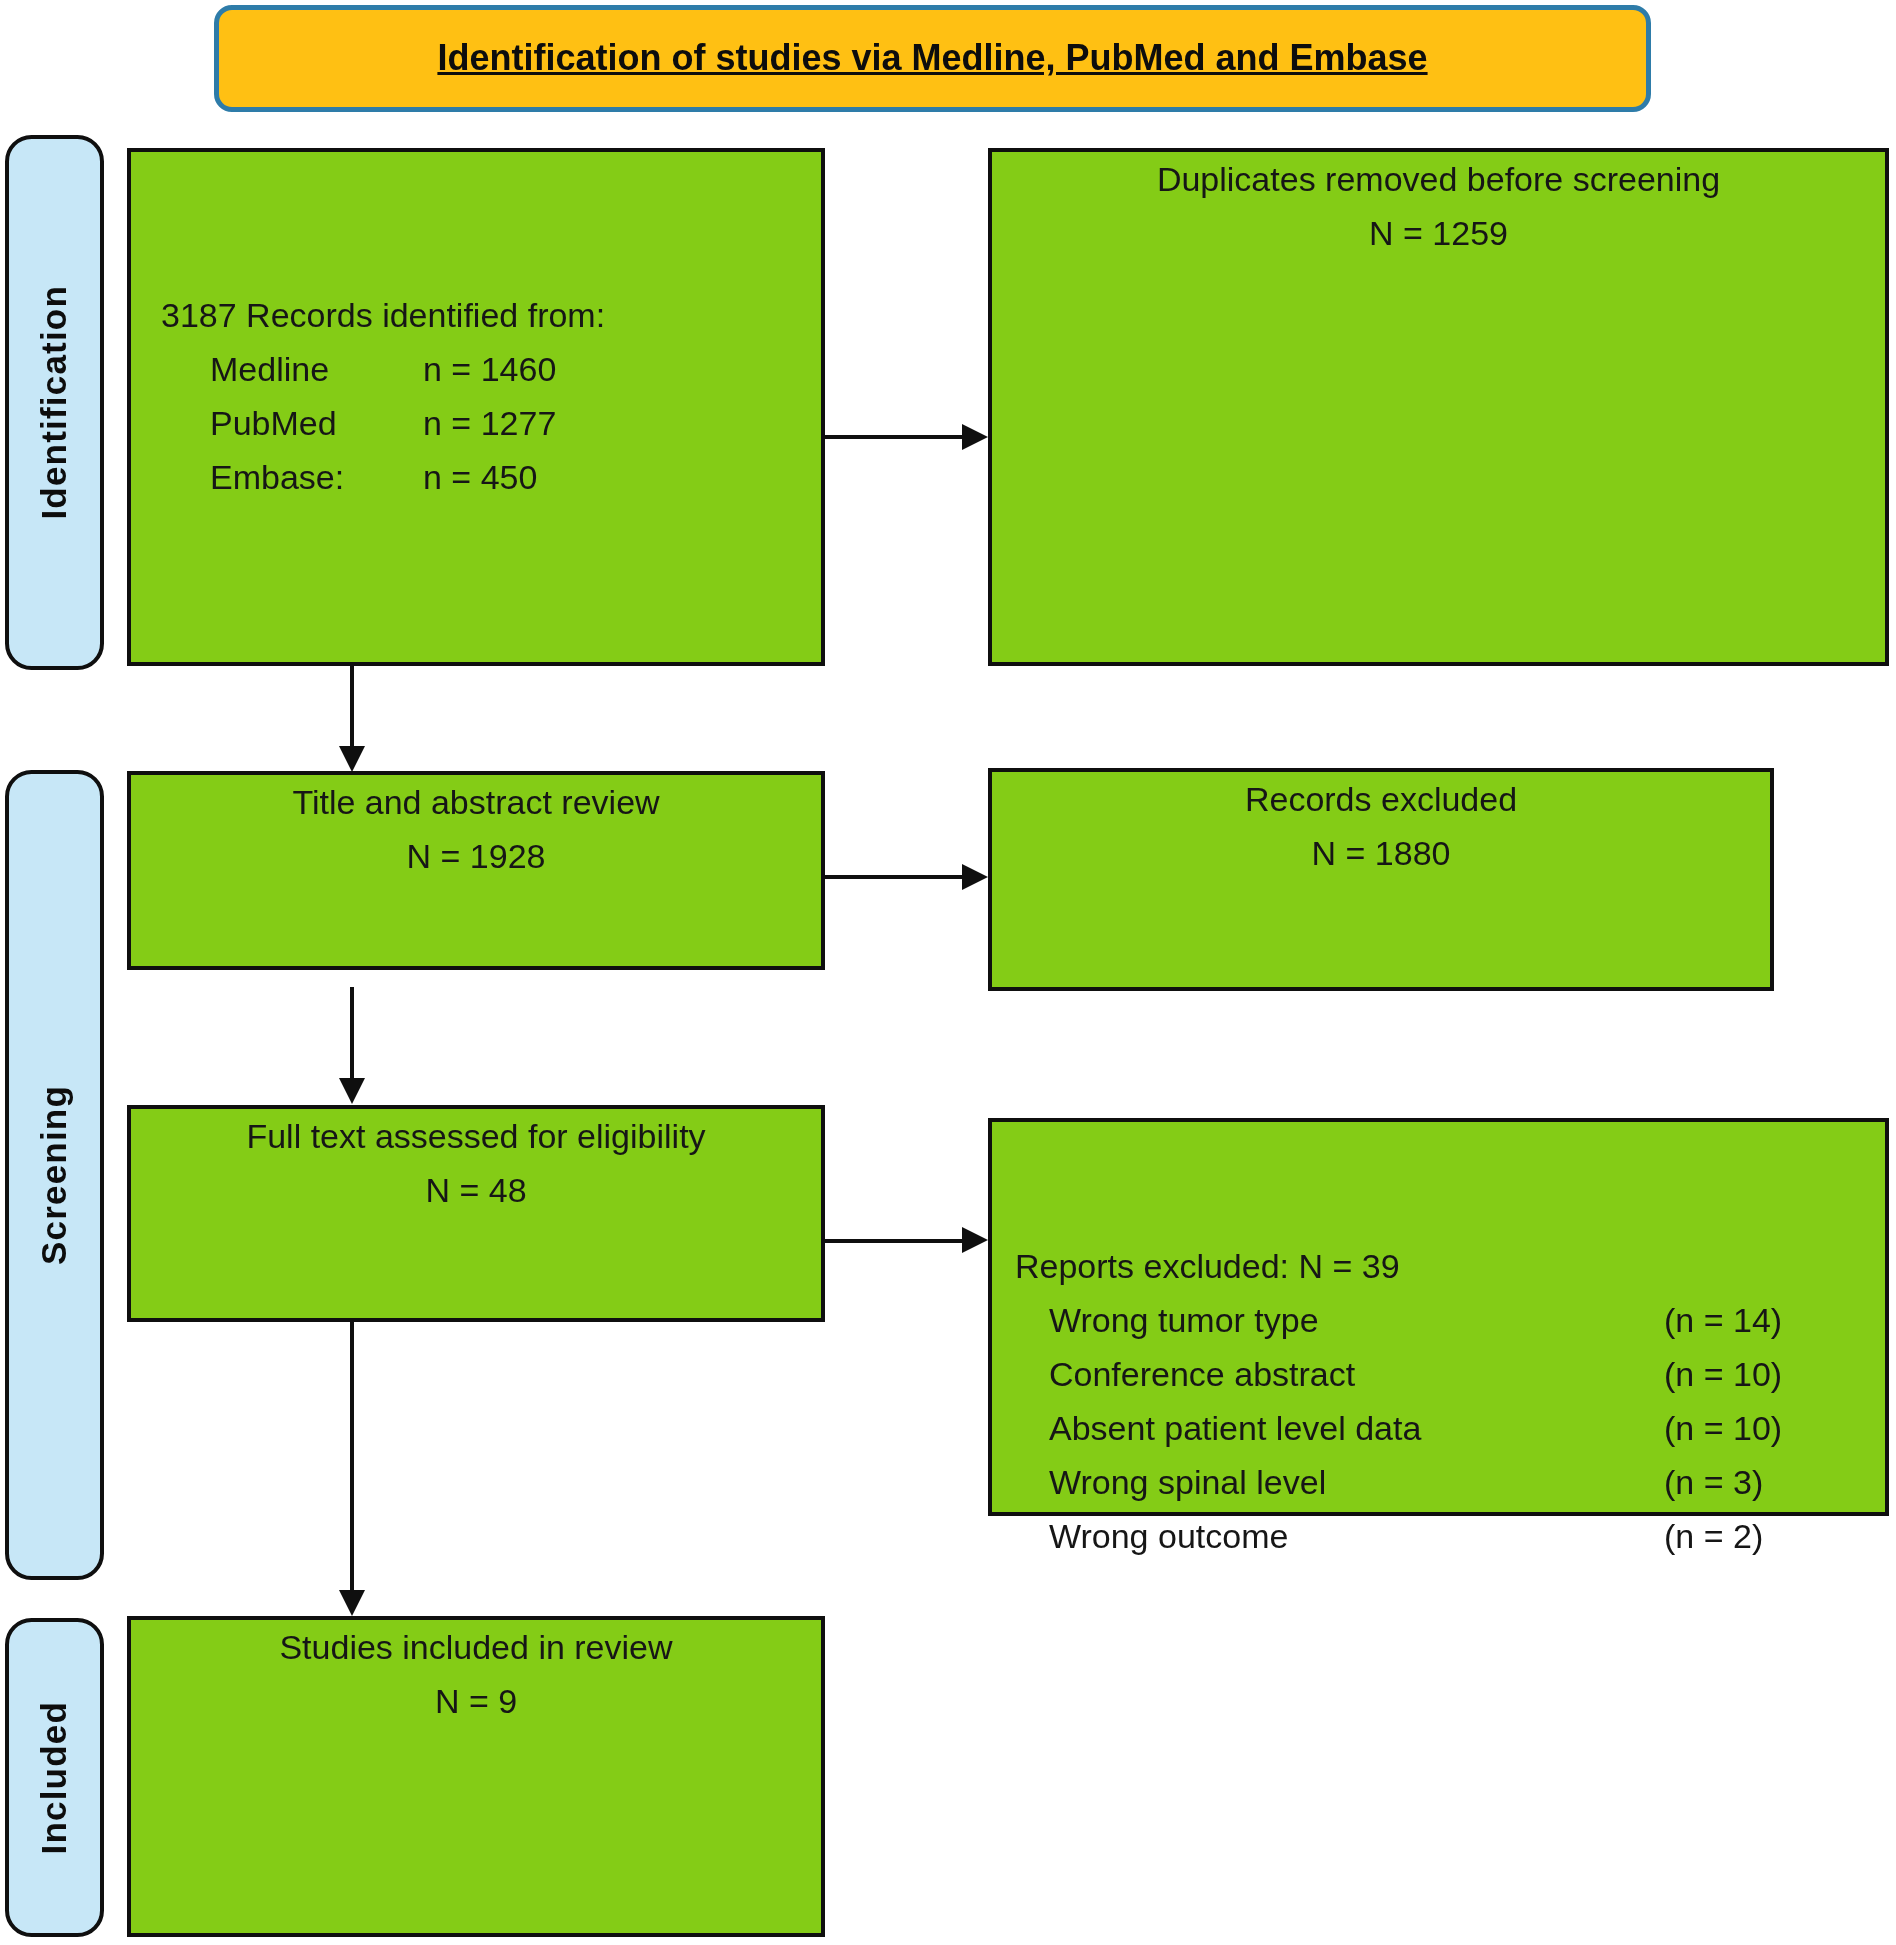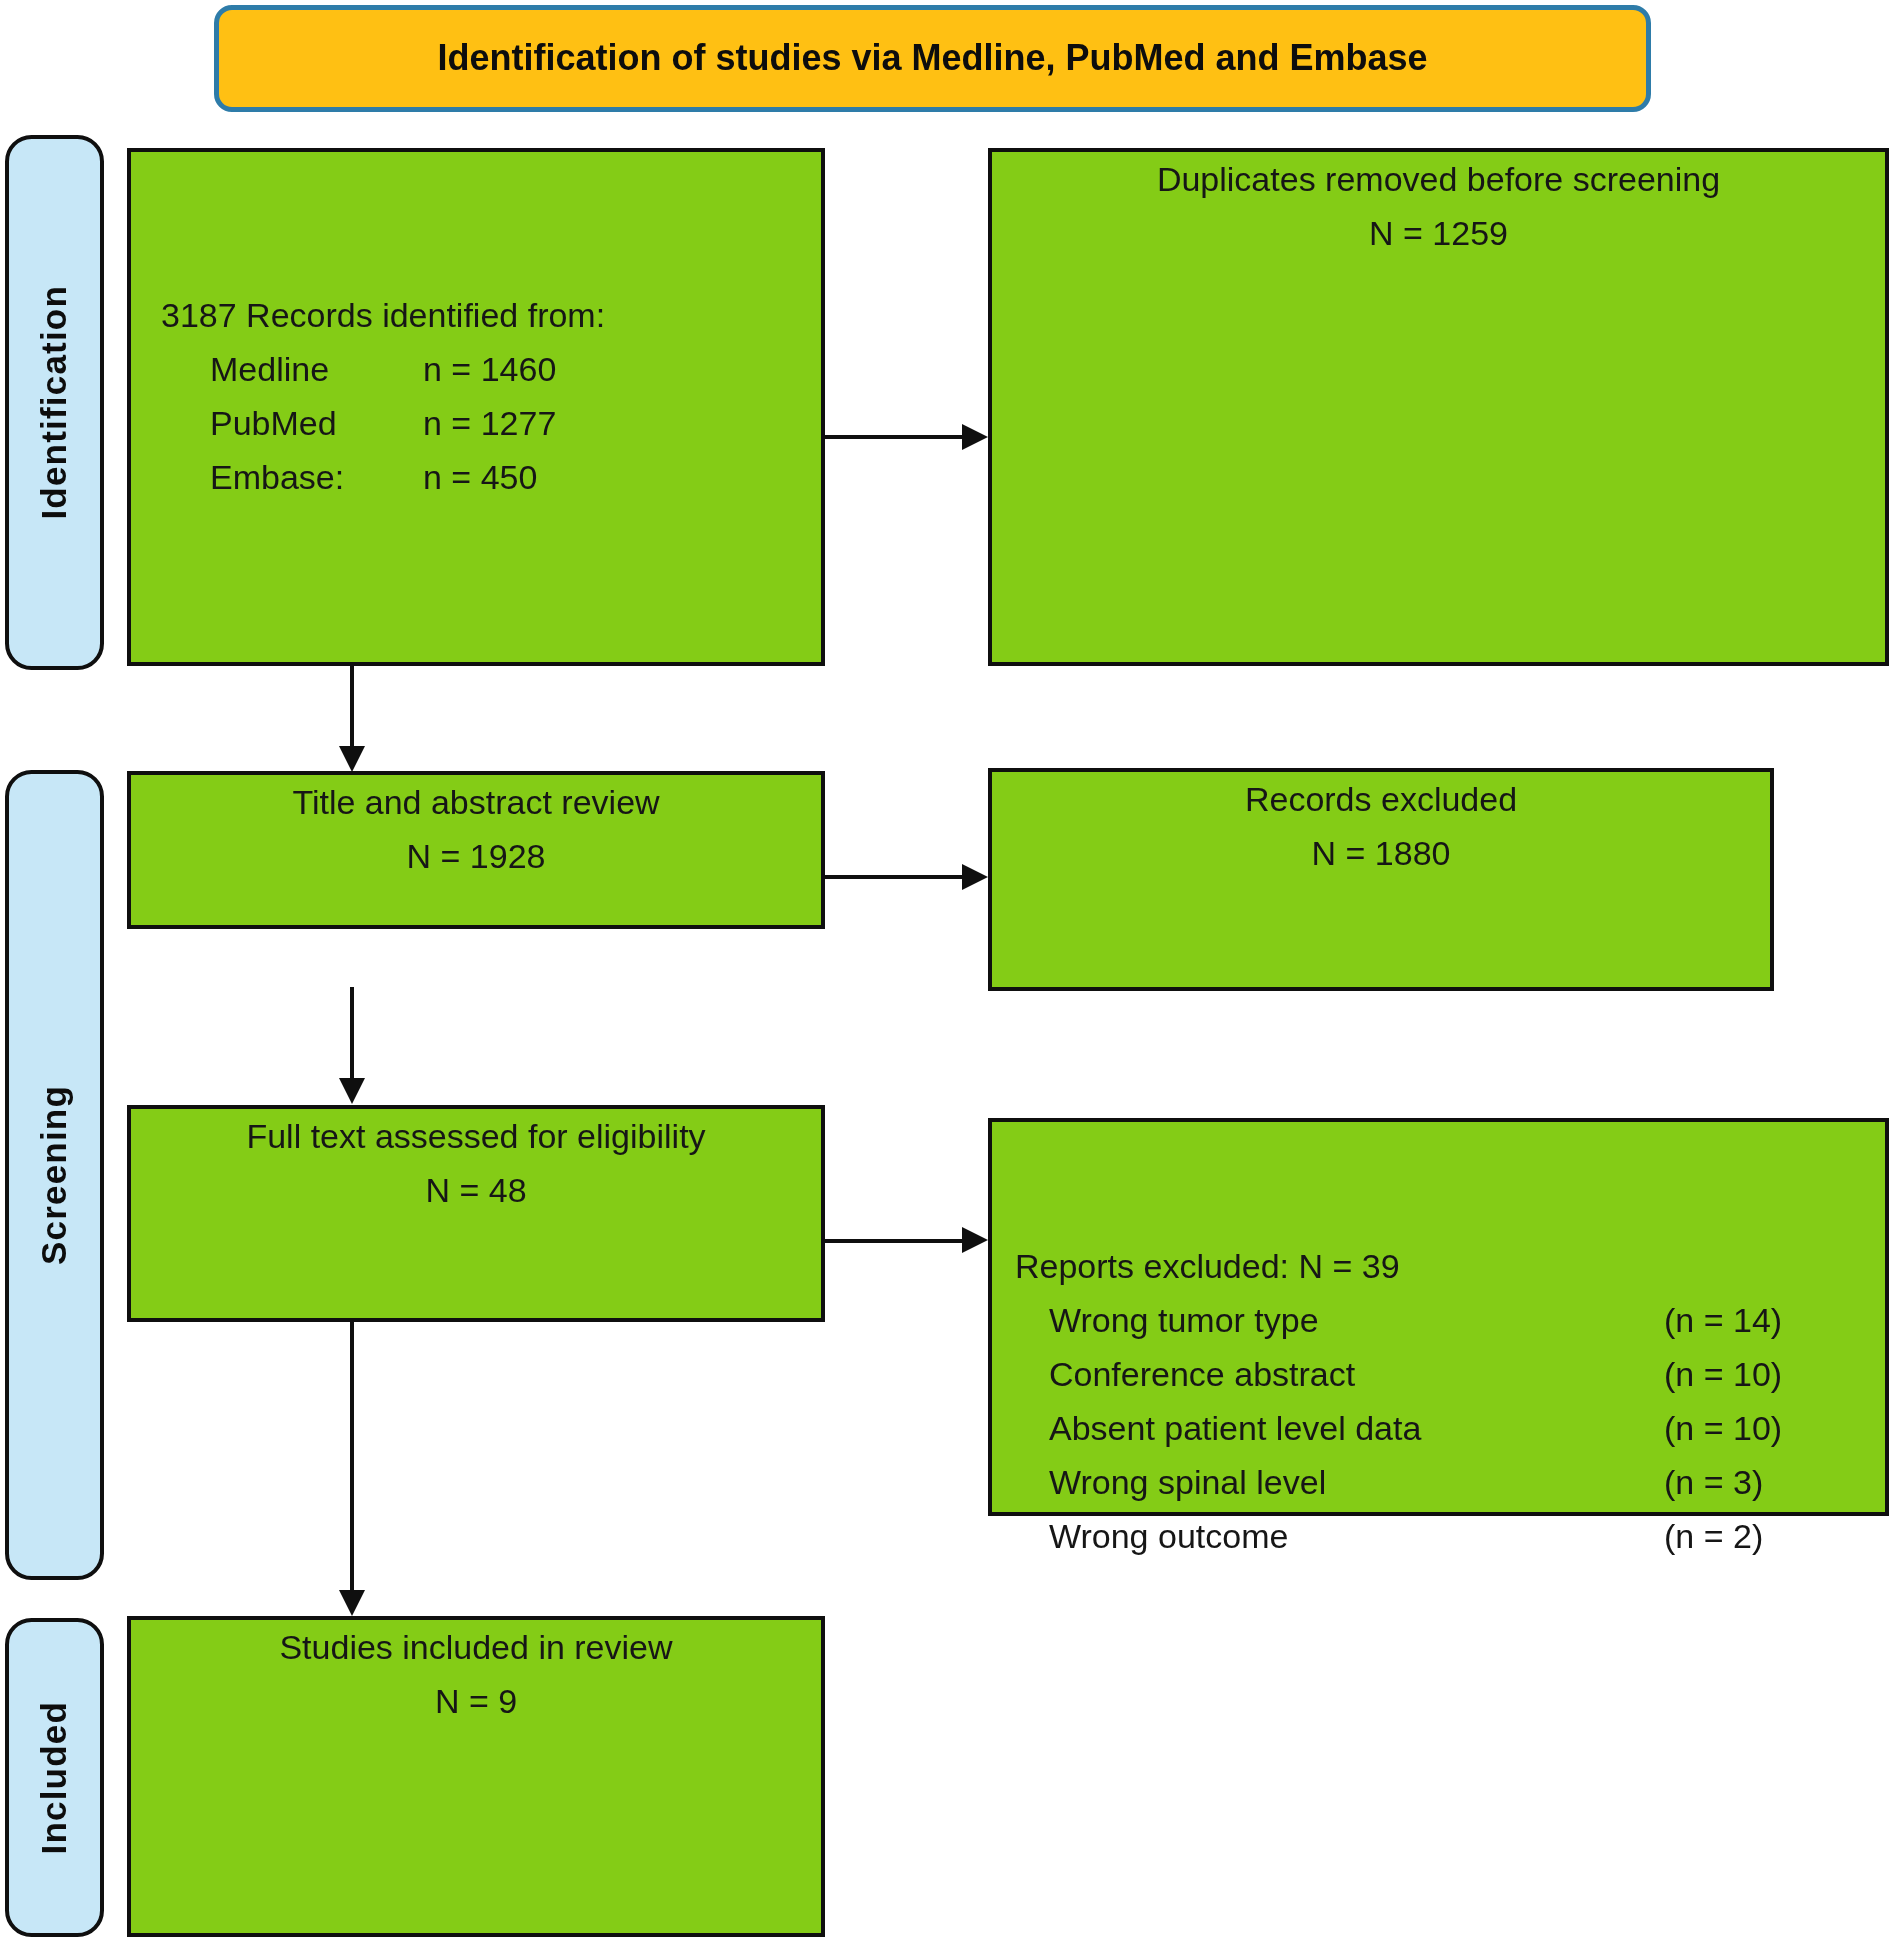--- a/index.html
+++ b/index.html
@@ -15,20 +15,21 @@
 
   
   .banner{
     position:absolute;left:214px;top:4.8px;width:1437px;height:107px;
     background:#FFC013;
     border:5.4px solid #2E7CA9;
     border-radius:18px;
     display:flex;align-items:center;justify-content:center;
     font-weight:bold;font-size:36px;color:#0d0d0d;
     text-align:center;
+    text-decoration:underline;
   }
 
   
   .stage{
     position:absolute;left:4.8px;width:99px;
     background:#C7E7F7;
     border:4.8px solid #0f0f0f;
     border-radius:26.5px;
     display:flex;align-items:center;justify-content:center;
   }
@@ -52,21 +53,21 @@
     align-items:center;justify-content:flex-start;
     text-align:center;
   }
 
   .box-identified{left:127px;top:148px;width:698px;height:518px;padding:136px 18px 0 30px;}
   .box-identified .rows{margin-left:49px;}
   .srow{display:flex;}
   .srow .lbl{width:213px;flex:none;}
 
   .box-duplicates{left:988px;top:148px;width:901px;height:518px;}
-  .box-title-abstract{left:127px;top:771px;width:698px;height:158px;}
+  .box-title-abstract{left:127px;top:771px;width:698px;height:199px;}
   .box-records-excluded{left:988px;top:768px;width:786px;height:223px;}
   .box-full-text{left:127px;top:1105px;width:698px;height:217px;}
 
   .box-reports-excluded{left:988px;top:1118px;width:901px;height:398px;padding:117px 36px 0 23px;}
   .box-reports-excluded .rows{margin-left:34px;}
   .rrow{display:flex;}
   .rrow .lbl{width:615px;flex:none;}
 
   .box-included{left:127px;top:1616px;width:698px;height:321px;}
 

